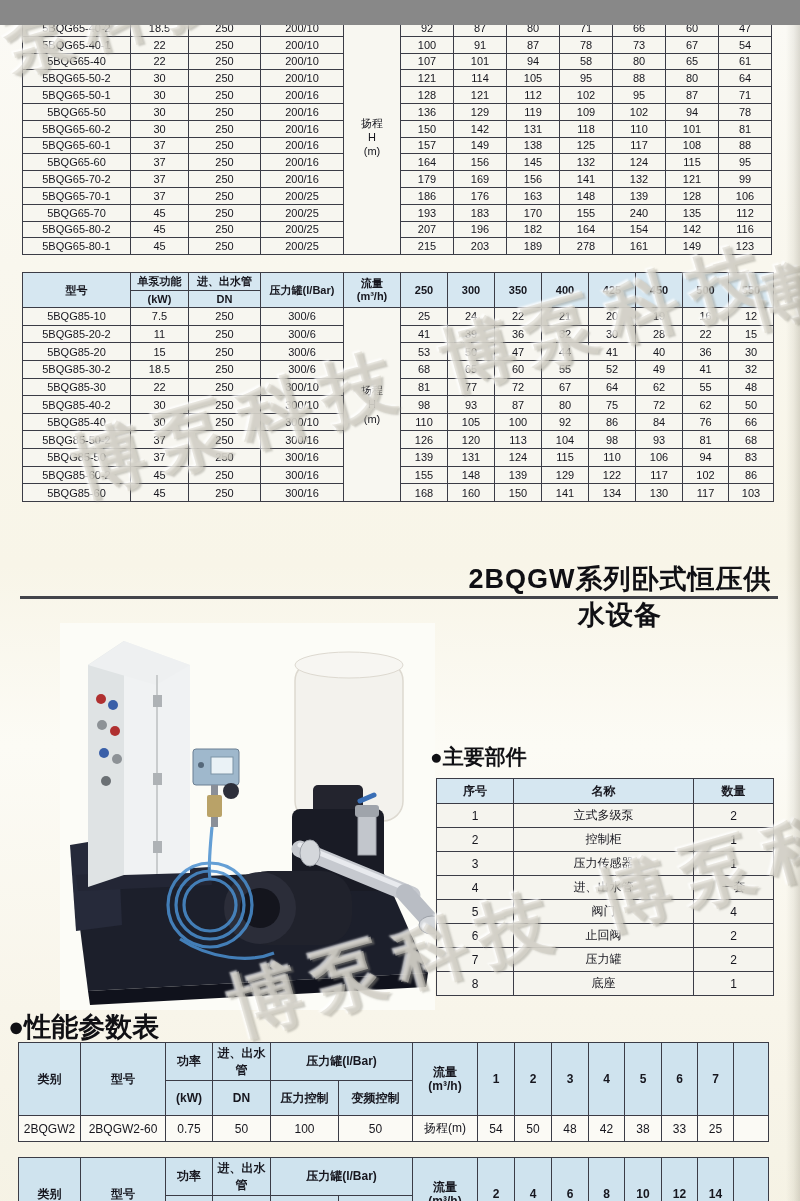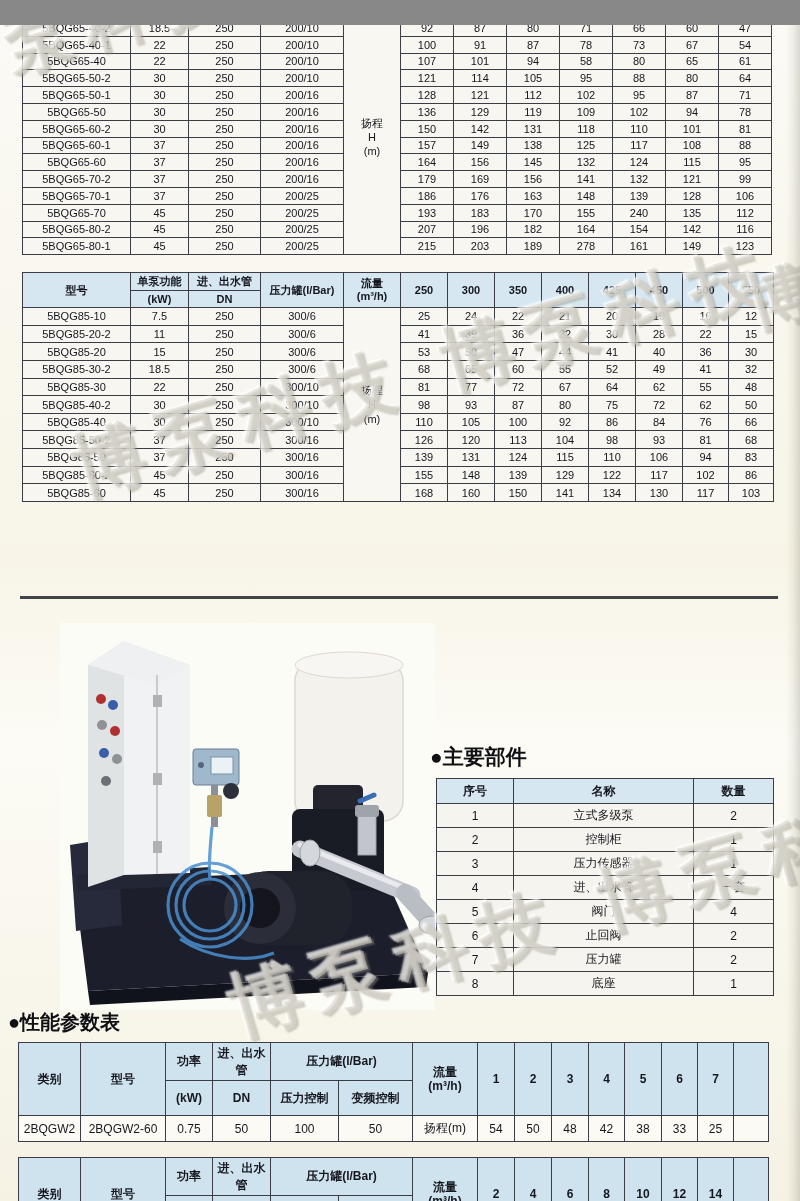--- a/index.html
+++ b/index.html
@@ -24,21 +24,21 @@
   .t2{left:22px;top:247px;width:751px;font-size:11px;}
   .t2 thead tr{height:17.5px;}
   .t2 tbody tr{height:17.65px;}
   .t2 .headcol{white-space:pre-line;line-height:1.3;background:#f8f7f1;}
   
   .title{position:absolute;left:455px;top:536px;width:330px;text-align:center;
          font-size:27px;font-weight:700;letter-spacing:1px;color:#101014;}
   .rule{position:absolute;left:20px;top:571px;width:758px;height:3px;background:#43444a;}
   
   .h-parts{position:absolute;left:430px;top:718px;font-size:21px;font-weight:700;color:#101014;}
-  .h-perf{position:absolute;left:8px;top:984px;font-size:20px;font-weight:700;color:#101014;}
+  .h-perf{position:absolute;left:8px;top:984px;font-size:27px;font-weight:700;color:#101014;}
   
   .parts{left:436px;top:753px;width:337px;font-size:12px;}
   .parts thead tr{height:25px;}
   .parts tbody tr{height:24px;}
   .parts td{background:#f5f4ee;}
   
   .perf{width:750px;font-size:12px;}
   .perf1{left:18px;top:1017px;}
   .perf2{left:18px;top:1132px;}
   .perf thead tr.ha{height:38px;}
@@ -460,20 +460,21 @@
           <td>150</td>
           <td>141</td>
           <td>134</td>
           <td>130</td>
           <td>117</td>
           <td>103</td>
         </tr>
       </tbody>
   </table>
 
+  <div class="title">2BQGW系列卧式恒压供水设备</div>
   <div class="rule"></div>
 
   <div class="photo">
     <svg width="375" height="387" viewBox="0 0 375 387">
       <rect x="0" y="0" width="375" height="387" fill="#fcfcf7"></rect>
       <g>
         <rect x="235" y="38" width="108" height="160" rx="20" fill="#f3f2ed" stroke="#ddd9d0" stroke-width="1.5"></rect>
         <ellipse cx="289" cy="42" rx="54" ry="13" fill="#f7f6f2" stroke="#ddd9d0"></ellipse>
       </g>
       <g>

